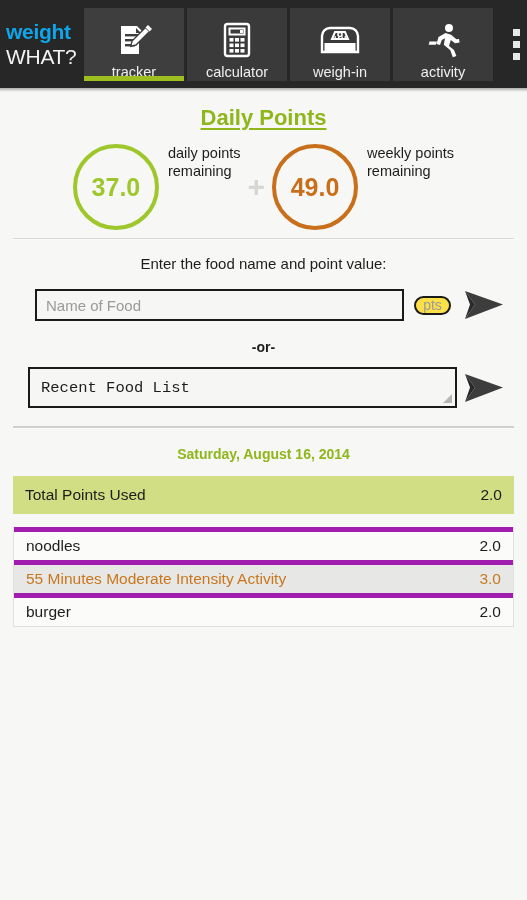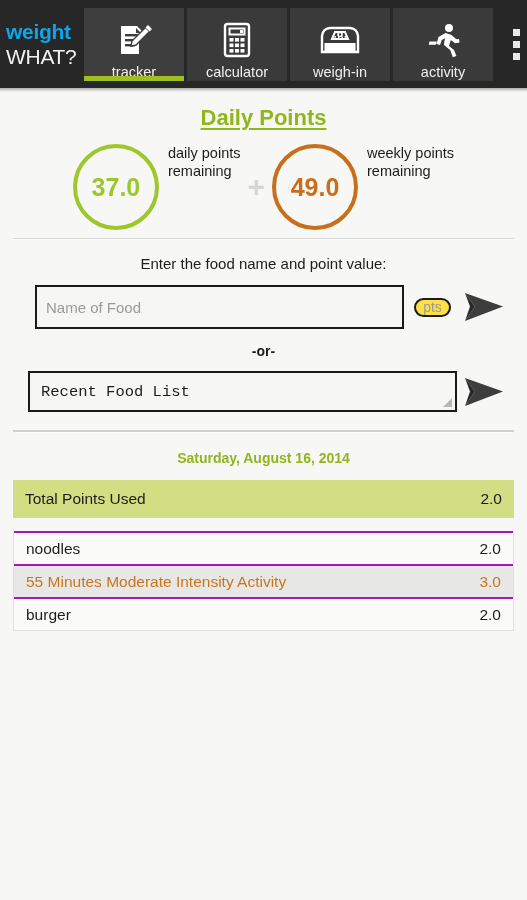--- a/index.html
+++ b/index.html
@@ -201,21 +201,21 @@
     margin-bottom: 13px;
   }
   .entry-row {
     display: flex;
     align-items: center;
     padding: 0 20px 0 35px;
     gap: 10px;
   }
   .text-input {
     flex: 1 1 auto;
-    height: 44px;
+    height: 32px;
     border: 2px solid #1a1a1a;
     background: #f6f6f4;
     font-family: "Liberation Sans", sans-serif;
     font-size: 15px;
     color: #222;
     padding: 0 9px;
     outline: none;
     border-radius: 0;
   }
   .text-input::placeholder { color: #9a9a9a; }
@@ -315,21 +315,21 @@
   }
   .food-row {
     display: flex;
     justify-content: space-between;
     align-items: center;
     height: 33px;
     padding: 0 12px;
     font-size: 15.5px;
     color: #1d1d1d;
     background: #fbfbfa;
-    border-top: 2px solid #a21caf;
+    border-top: 5px solid #a21caf;
   }
   .food-row.alt { background: #e7e7e5; }
   .food-row.activity { color: #c8771f; }
 </style>
 </head>
 <body>
 
 <div class="topbar">
 
   <div class="brand">

